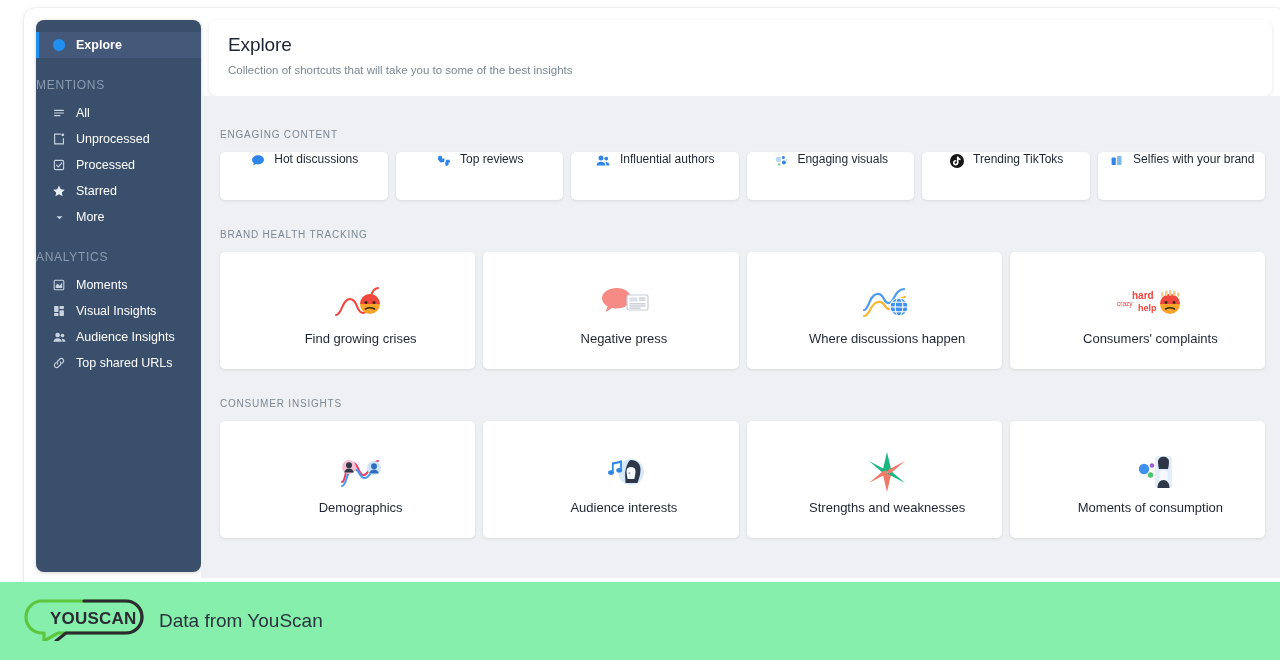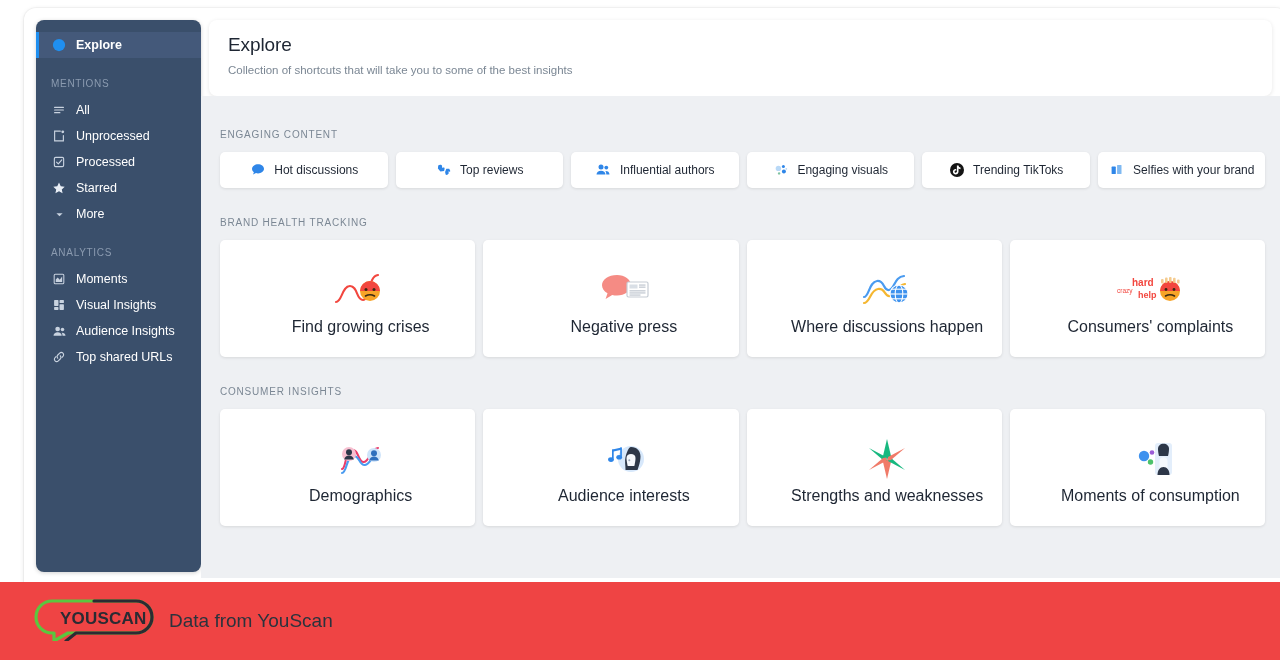--- a/index.html
+++ b/index.html
@@ -59,23 +59,22 @@
   }
   .nav-item.active::before {
     content: "";
     position: absolute;
     left: 0; top: 0; bottom: 0;
     width: 3px;
     background: #1f8ff0;
   }
   .nav-group-label {
     color: #8b9bb0;
-    font-size: 10px;
+    font-size: 12px;
     letter-spacing: 0.7px;
-    padding-left: 15px;
     margin-top: 20px;
     margin-bottom: 8px;
     text-transform: uppercase;
   }
 
   
   #main {
     position: absolute;
     left: 177px; top: 0;
     right: 0; bottom: 0;
@@ -118,26 +117,25 @@
     color: #7b8794;
     text-transform: uppercase;
     margin-bottom: 12px;
   }
   .section + .section { margin-top: 29px; }
 
   
   .pill-row { display: flex; gap: 8px; }
   .pill {
     flex: 1 1 0;
-    height: 36px;
+    height: 48px;
     background: #ffffff;
     border-radius: 5px;
     box-shadow: 0 1px 3px rgba(0,0,0,0.10);
     display: flex;
-    align-items: center;
     justify-content: center;
     gap: 8px;
     cursor: pointer;
     font-size: 12px;
     color: #1e2633;
     white-space: nowrap;
     padding: 0 6px;
   }
   .pill .pico {
     width: 17px; height: 17px;
@@ -163,34 +161,34 @@
     padding-left: 26px;
   }
   .card .art {
     height: 56px;
     width: 100%;
     display: flex;
     align-items: center;
     justify-content: center;
   }
   .card .ctitle {
-    font-size: 16px;
+    font-size: 13px;
     color: #1e2633;
     margin-top: 0;
   }
 
   
   #footer {
     position: absolute;
     left: 0; bottom: 0;
     width: 1280px; height: 78px;
-    background: #ef4444;
+    background: #86efac;
     display: flex;
     align-items: center;
-    padding-left: 32px;
+    padding-left: 22px;
     gap: 13px;
   }
   #footer-text {
     font-size: 19px;
     color: #2b333d;
   }
 </style>
 </head>
 <body>
 

